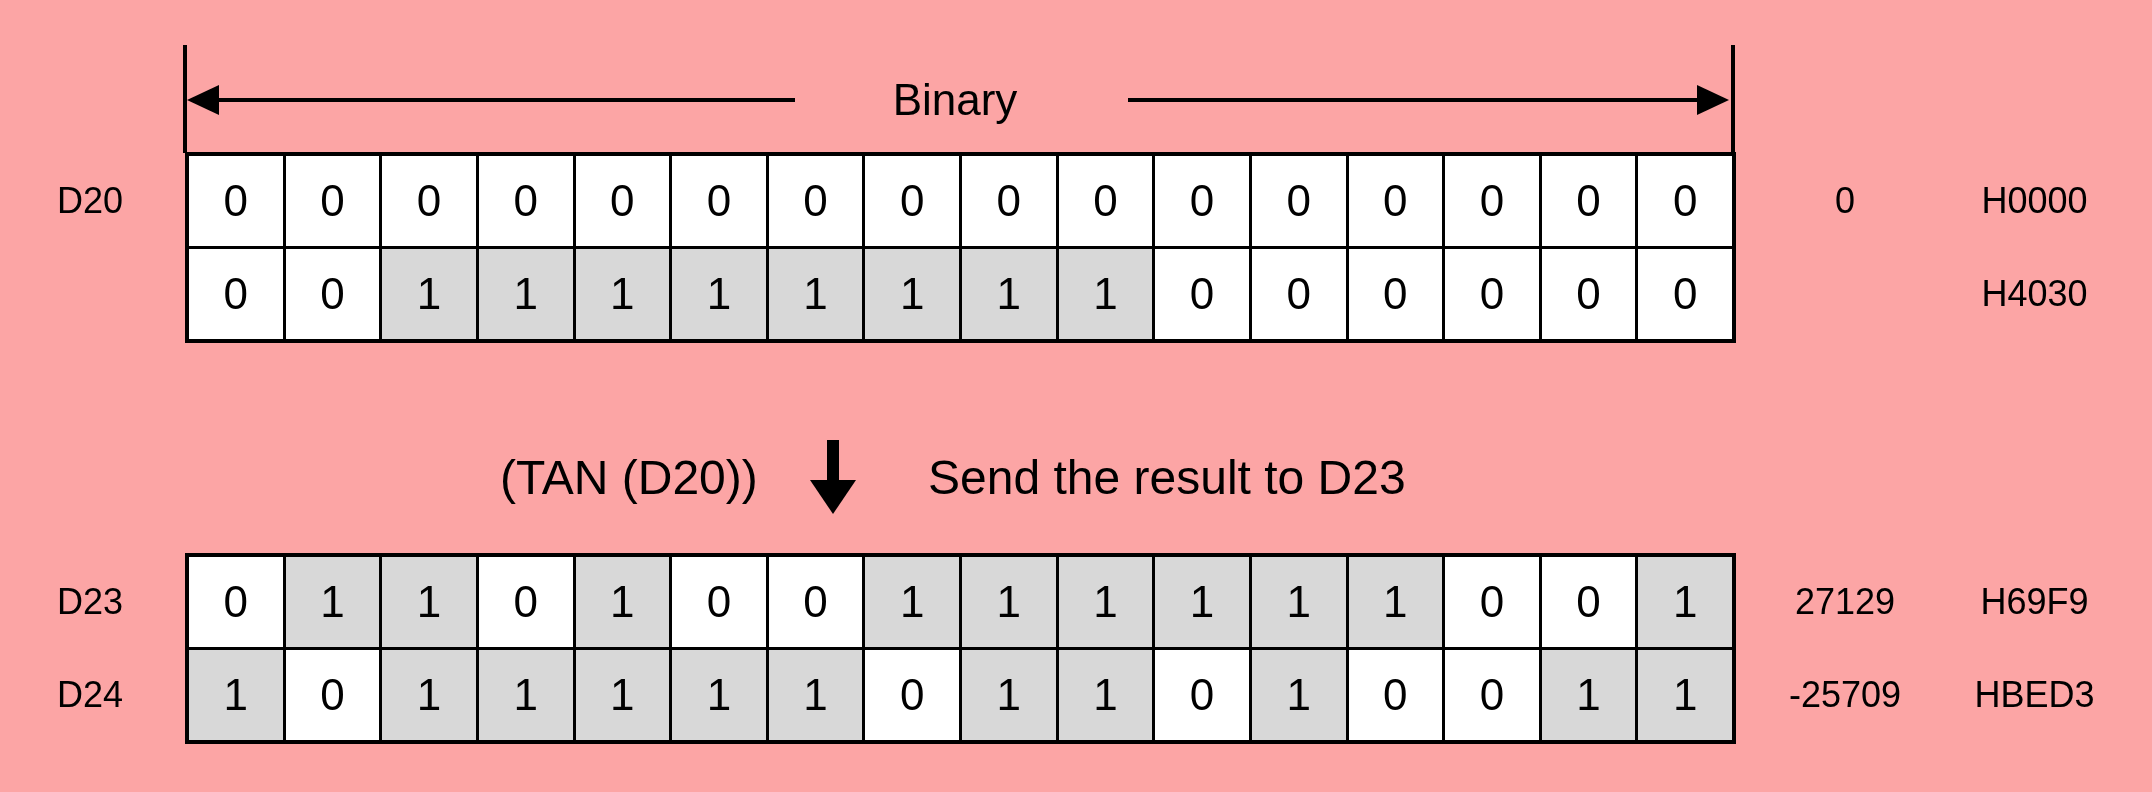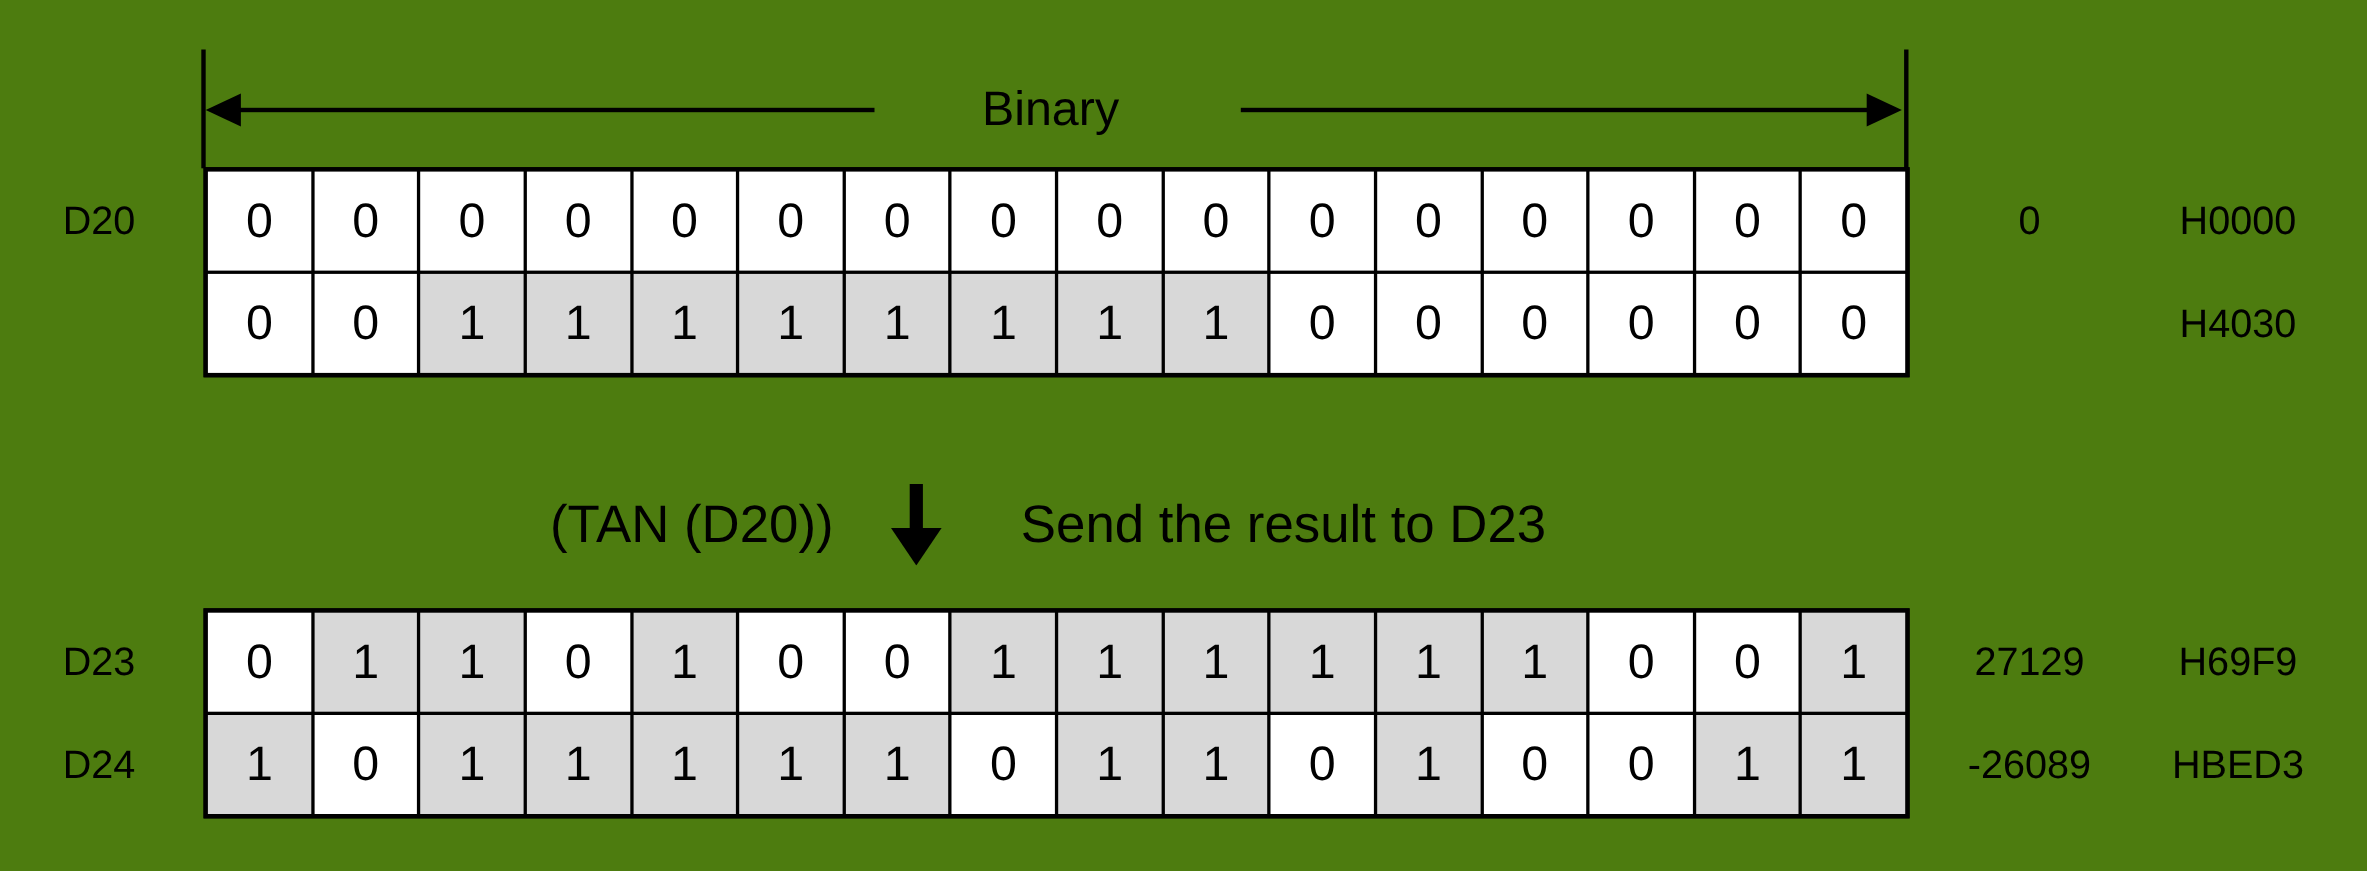--- a/index.html
+++ b/index.html
@@ -4,21 +4,21 @@
 <style>
   html, body {
     margin: 0;
     padding: 0;
     background: #ffffff;
   }
   .canvas {
     position: relative;
     width: 2152px;
     height: 792px;
-    background: #4d7c0f;
+    background: #fca5a5;
     font-family: "Liberation Sans", sans-serif;
     color: #000000;
     overflow: hidden;
   }
 
   
   .tick {
     position: absolute;
     width: 4px;
     height: 108px;
@@ -219,16 +219,16 @@
         <div class="bit-cell shaded">1</div>
         <div class="bit-cell">0</div>
         <div class="bit-cell">0</div>
         <div class="bit-cell shaded">1</div>
         <div class="bit-cell shaded">1</div>
       </div>
   </div>
 
   <div class="dec-value r2">27129</div>
   <div class="hex-value r2">H69F9</div>
-  <div class="dec-value r3">-26089</div>
+  <div class="dec-value r3">-25709</div>
   <div class="hex-value r3">HBED3</div>
 
 </div>
 
 </body></html>

